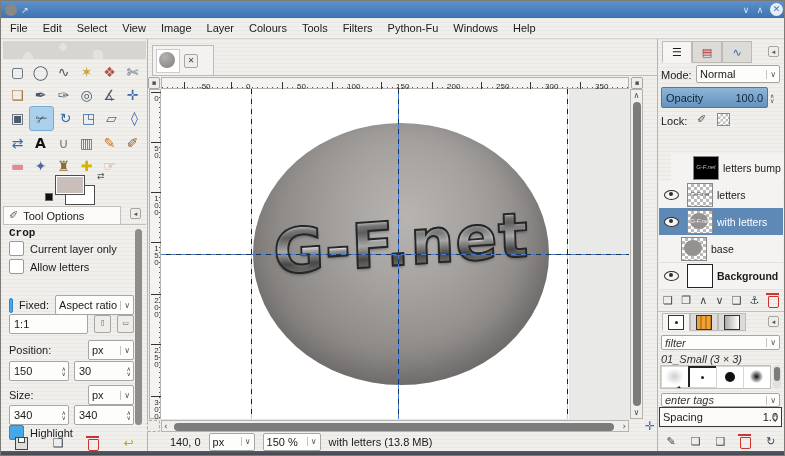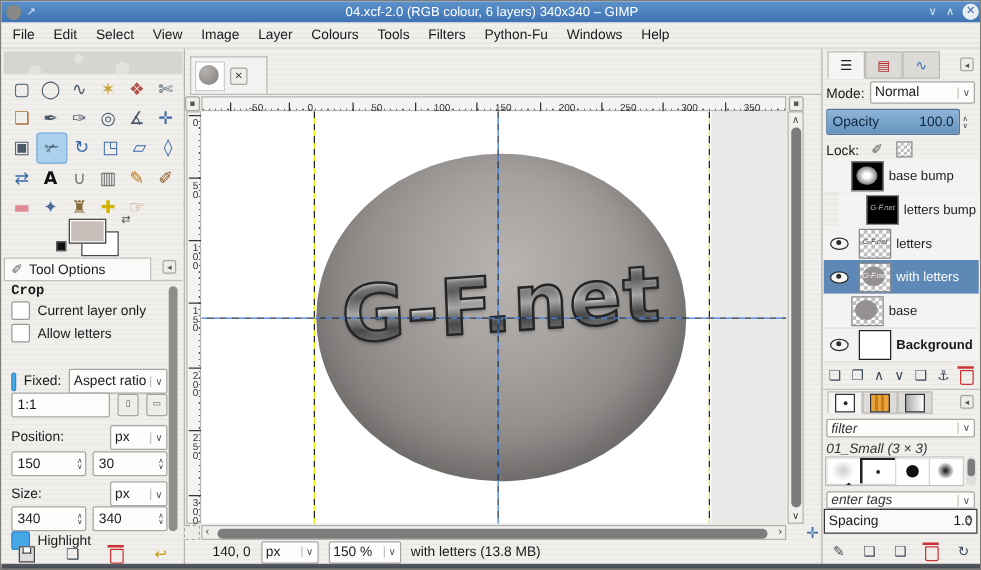--- a/index.html
+++ b/index.html
@@ -95,21 +95,20 @@
   .swatch{border:1px solid #4a4a4a;box-shadow:inset 0 0 0 1px #fff;}
 </style>
 </head>
 <body>
 
 <div id="win">
 
   <div class="abs" id="titlebar">
     <span class="g" style="width:12px;height:12px;border-radius:50%;background:#8a8884;margin:0 3px 0 4px;"></span>
     <span class="g winbtn" style="width:10px">↗</span>
-    <span id="title">04.xcf-2.0 (RGB colour, 6 layers) 340x340 – GIMP</span>
     <span style="flex:1"></span>
     <span class="g winbtn" style="position:relative;z-index:2">∨</span>
     <span class="g winbtn" style="position:relative;z-index:2">∧</span>
     <span class="g" id="closebtn" style="position:relative;z-index:2">✕</span>
   </div>
 
   <div class="abs stripe" id="menubar">
     <span class="menu-item">File</span>
     <span class="menu-item">Edit</span>
     <span class="menu-item">Select</span>
@@ -341,26 +340,20 @@
   </div>
   <div class="abs arrs" style="left:769px;top:88px;height:18px;justify-content:center;">
     <span class="g">∧</span>
     <span class="g">∨</span>
   </div>
 
   <div class="abs" style="left:660px;top:114px;">Lock:</div>
   <div class="abs g" style="left:696px;top:112px;color:#555;">✐</div>
   <div class="abs checker" style="left:716px;top:112px;width:13px;height:13px;border:1px solid #888;background-size:5px 5px;background-position:0 0,2.5px 2.5px;"></div>
 
-  <div class="lrow" style="top:126px;">
-    <span class="lthumb black">
-        <span class="blob"></span>
-      </span>
-    <span class="lname">base bump</span>
-  </div>
   <div class="lrow" style="top:153px;margin-left:12px;">
     <span class="lthumb black">
         <span class="micro">G-F.net</span>
       </span>
     <span class="lname">letters bump</span>
   </div>
   <div class="lrow" style="top:180px;">
     <span class="eye" style="margin-left:5px;"></span>
     <span class="lthumb checker" style="margin-left:4px;background-size:6px 6px;background-position:0 0,3px 3px;">
         <span class="micro" style="color:#555;">G-F.net</span>

